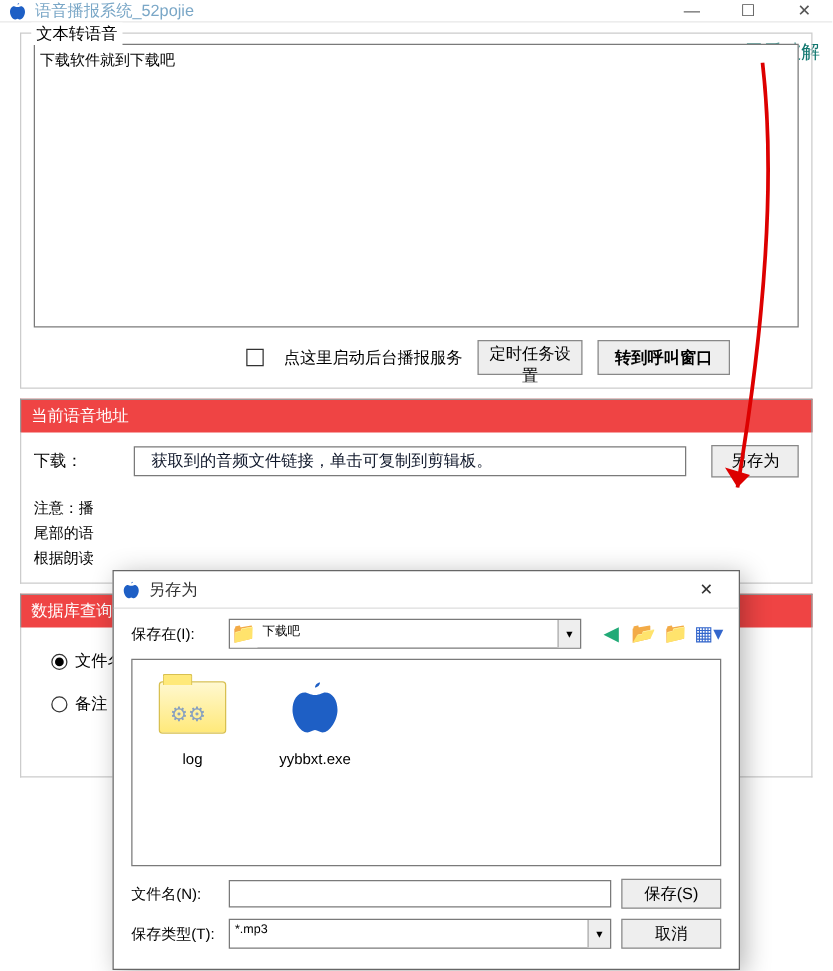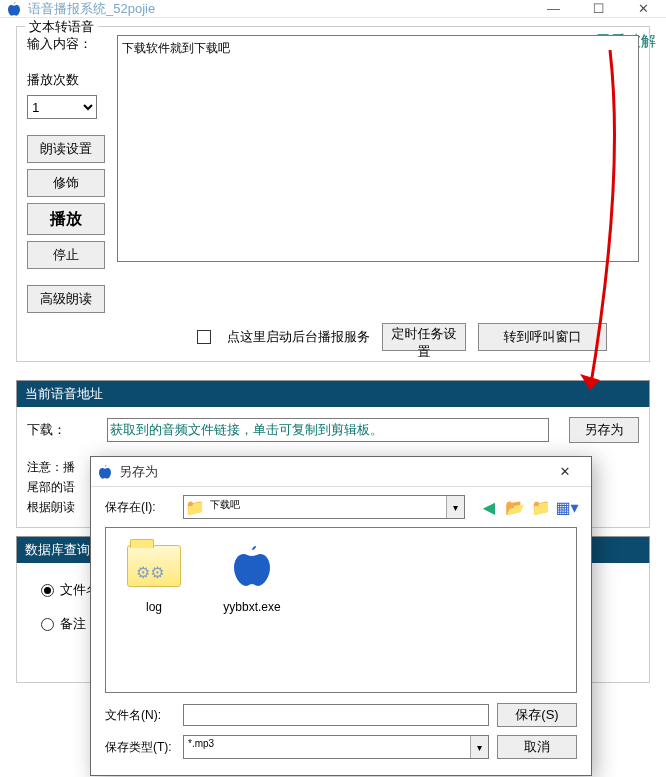--- a/index.html
+++ b/index.html
@@ -7,45 +7,45 @@
 
 
 .titlebar { height: 18px; background: #fff; border-bottom: 1px solid #e8e8e8; display: flex; align-items: center; padding-left: 6px; color: #7aa7c7; font-size: 13px; }
 .titlebar .app-icon { width: 16px; height: 16px; margin-right: 6px; }
 .titlebar .controls { margin-left: auto; display: flex; }
 .titlebar .controls div { width: 45px; height: 30px; display: flex; align-items: center; justify-content: center; color: #555; }
 
 .watermark { position: absolute; top: 32px; right: 10px; color: #0f766e; font-size: 15px; }
 
 .main { padding: 8px 16px 0 16px; font-size: 13px; color: #000; }
-.group { border: 1px solid #ccc; padding: 8px 10px 10px 10px; margin-bottom: 18px; position: relative; }
+.group { border: 1px solid #ccc; padding: 8px 10px 10px 10px; margin-bottom: 8px; position: relative; }
 .group-label { position: absolute; top: -9px; left: 8px; background: #fff; padding: 0 4px; font-size: 13px; }
 
 .row1 { display: flex; }
 .leftcol { width: 90px; display: flex; flex-direction: column; gap: 6px; }
 .leftcol .lbl { font-size: 13px; }
 .leftcol select { width: 70px; height: 24px; border: 1px solid #7a7a7a; background: #fff; }
 .btn { border: 1px solid #888; background: #eee; height: 28px; font-size: 13px; cursor: pointer; }
 .leftcol .btn { width: 78px; }
 .btn-play { font-size: 16px; font-weight: bold; height: 32px; }
 
 .textarea { flex: 1; border: 1px solid #7a7a7a; padding: 4px; font-size: 12px; resize: none; height: 227px; font-family: SimSun, serif; }
 
 .service-row { display: flex; align-items: center; gap: 12px; margin-top: 10px; }
 .service-row .chk-wrap { display: flex; align-items: center; gap: 16px; margin-left: 170px; }
 .service-row .chk { width: 14px; height: 14px; border: 1px solid #333; }
 .service-row .btn { width: 84px; }
-.service-row .btn-bold { font-weight: normal; width: 129px; }
-
-.section-header { background: #0c4a6e; color: #fff; padding: 4px 8px; font-size: 13px; border: 1px solid #999; border-bottom: none; margin-top: 8px; }
+.service-row .btn-bold { font-weight: bold; width: 106px; }
+
+.section-header { background: #ef4444; color: #fff; padding: 4px 8px; font-size: 13px; border: 1px solid #999; border-bottom: none; margin-top: 8px; }
 .section-body { border: 1px solid #ccc; border-top: none; padding: 10px 10px 10px 10px; position: relative; }
 
 .dl-row { display: flex; align-items: center; gap: 20px; }
 .dl-row .lbl { width: 60px; }
-.dl-row input { flex: 1; height: 24px; border: 1px solid #7a7a7a; padding: 2px 2px; font-size: 13px; color: #0f766e; }
+.dl-row input { flex: 1; height: 24px; border: 1px solid #7a7a7a; padding: 2px 13px; font-size: 13px; color: #0f172a; }
 .dl-row .btn { width: 70px; height: 26px; }
 .note { margin-top: 14px; font-size: 12px; line-height: 20px; }
 
 .db-body { }
 .radio-row { display: flex; align-items: center; gap: 6px; margin: 8px 0 16px 14px; }
 .radio { width: 13px; height: 13px; border-radius: 50%; border: 1px solid #333; display: inline-flex; align-items: center; justify-content: center; }
 .radio.checked::after { content: ""; width: 7px; height: 7px; background: #000; border-radius: 50%; }
 
 
 .modal { position: absolute; left: 90px; top: 456px; width: 502px; height: 320px; background: #fff; border: 1px solid #666; box-shadow: 4px 4px 20px rgba(0,0,0,0.3); display: flex; flex-direction: column; }
@@ -92,33 +92,20 @@
   </div>
 </div>
 
 <div class="watermark">吾爱破解</div>
 
 <div class="main">
 
   <div class="group">
     <div class="group-label">文本转语音</div>
     <div class="row1">
-      <div class="leftcol">
-        <div class="lbl">输入内容：</div>
-        <div style="height:6px"></div>
-        <div class="lbl">播放次数</div>
-        <select><option>1</option></select>
-        <div style="height:4px"></div>
-        <button class="btn">朗读设置</button>
-        <button class="btn">修饰</button>
-        <button class="btn btn-play">播放</button>
-        <button class="btn">停止</button>
-        <div style="height:4px"></div>
-        <button class="btn">高级朗读</button>
-      </div>
       <textarea class="textarea" style="">下载软件就到下载吧</textarea>
     </div>
     <div class="service-row">
       <div class="chk-wrap">
         <div class="chk"></div>
         <span>点这里启动后台播报服务</span>
       </div>
       <button class="btn">定时任务设置</button>
       <button class="btn btn-bold">转到呼叫窗口</button>
     </div>

